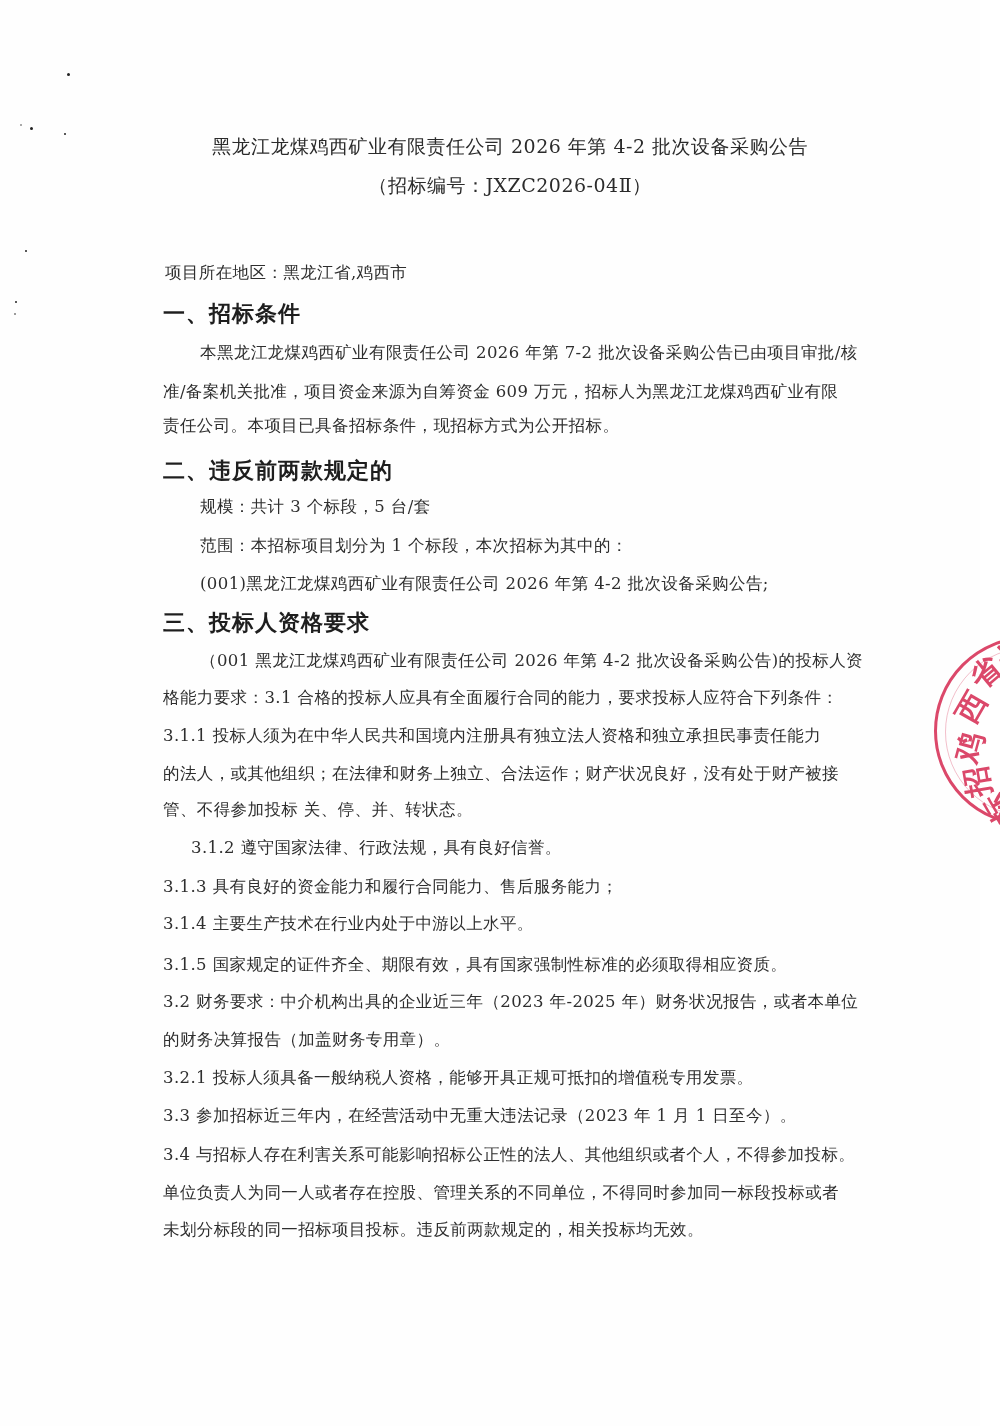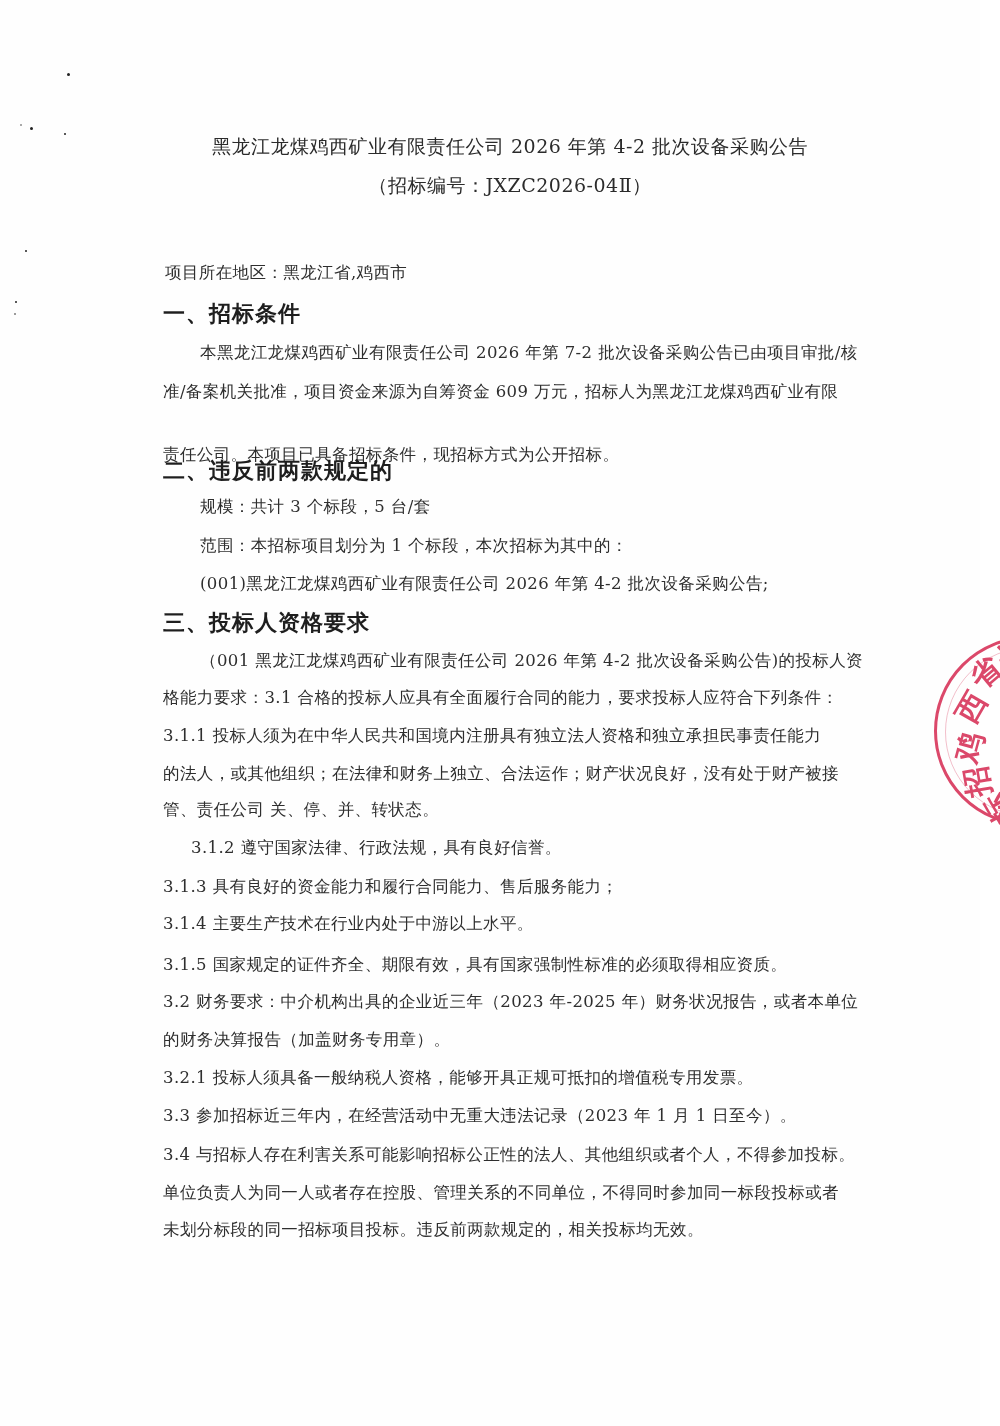--- a/index.html
+++ b/index.html
@@ -93,33 +93,33 @@
   <div class="speck" style="left:14px;top:313px;width:2px;height:2px;opacity:0.6;"></div>
 
   <div class="title" style="top:134px;">黑龙江龙煤鸡西矿业有限责任公司 2026 年第 4-2 批次设备采购公告</div>
   <div class="title" style="top:173px;">（招标编号：JXZC2026-04Ⅱ）</div>
 
   <div class="line" style="left:165px;top:262px;">项目所在地区：黑龙江省,鸡西市</div>
 
   <div class="heading" style="top:299px;">一、招标条件</div>
   <div class="line indent" style="left:200px;top:342px;">本黑龙江龙煤鸡西矿业有限责任公司 2026 年第 7-2 批次设备采购公告已由项目审批/核</div>
   <div class="line" style="top:381px;">准/备案机关批准，项目资金来源为自筹资金 609 万元，招标人为黑龙江龙煤鸡西矿业有限</div>
-  <div class="line" style="top:444px;">责任公司。本项目已具备招标条件，现招标方式为公开招标。</div>
+  <div class="line" style="top:415px;">责任公司。本项目已具备招标条件，现招标方式为公开招标。</div>
 
   <div class="heading" style="top:456px;">二、违反前两款规定的</div>
   <div class="line indent" style="top:496px;">规模：共计  3  个标段，5  台/套</div>
   <div class="line indent" style="top:535px;">范围：本招标项目划分为 1 个标段，本次招标为其中的：</div>
   <div class="line indent" style="top:573px;">(001)黑龙江龙煤鸡西矿业有限责任公司 2026 年第 4-2 批次设备采购公告;</div>
 
   <div class="heading" style="top:608px;">三、投标人资格要求</div>
   <div class="line indent" style="top:650px;">（001 黑龙江龙煤鸡西矿业有限责任公司 2026 年第 4-2 批次设备采购公告)的投标人资</div>
   <div class="line" style="top:687px;">格能力要求：3.1 合格的投标人应具有全面履行合同的能力，要求投标人应符合下列条件：</div>
   <div class="line" style="top:725px;">3.1.1  投标人须为在中华人民共和国境内注册具有独立法人资格和独立承担民事责任能力</div>
   <div class="line" style="top:763px;">的法人，或其他组织；在法律和财务上独立、合法运作；财产状况良好，没有处于财产被接</div>
-  <div class="line" style="top:799px;">管、责任公司  关、停、并、转状态。</div>
+  <div class="line" style="top:799px;">管、不得参加投标  关、停、并、转状态。</div>
   <div class="line" style="top:837px;margin-left:28px;">3.1.2  遵守国家法律、行政法规，具有良好信誉。</div>
   <div class="line" style="top:876px;">3.1.3  具有良好的资金能力和履行合同能力、售后服务能力；</div>
   <div class="line" style="top:913px;">3.1.4  主要生产技术在行业内处于中游以上水平。</div>
   <div class="line" style="top:954px;">3.1.5  国家规定的证件齐全、期限有效，具有国家强制性标准的必须取得相应资质。</div>
   <div class="line" style="top:991px;">3.2 财务要求：中介机构出具的企业近三年（2023 年-2025 年）财务状况报告，或者本单位</div>
   <div class="line" style="top:1029px;">的财务决算报告（加盖财务专用章）。</div>
   <div class="line" style="top:1067px;">3.2.1  投标人须具备一般纳税人资格，能够开具正规可抵扣的增值税专用发票。</div>
   <div class="line" style="top:1105px;">3.3  参加招标近三年内，在经营活动中无重大违法记录（2023  年  1  月  1  日至今）。</div>
   <div class="line" style="top:1144px;">3.4 与招标人存在利害关系可能影响招标公正性的法人、其他组织或者个人，不得参加投标。</div>
   <div class="line" style="top:1219px;">未划分标段的同一招标项目投标。违反前两款规定的，相关投标均无效。</div>

